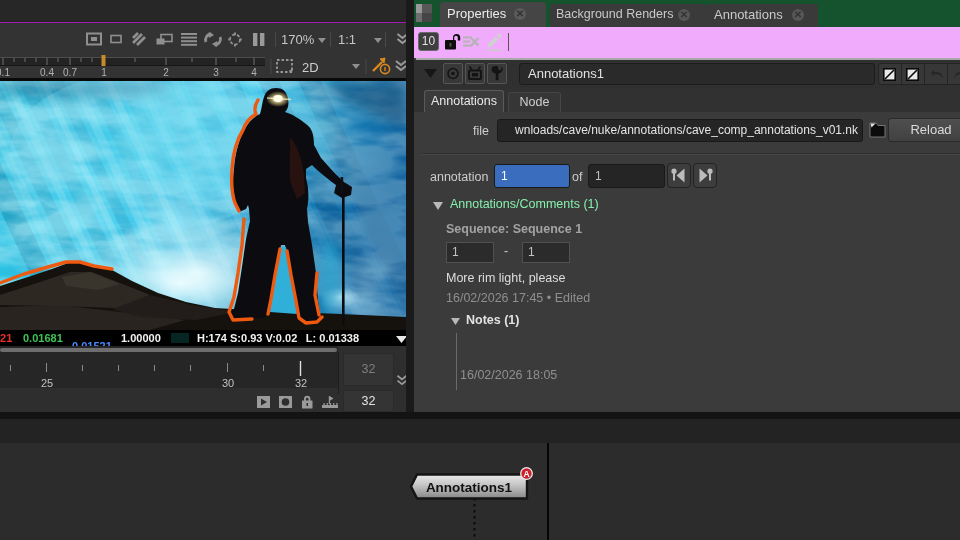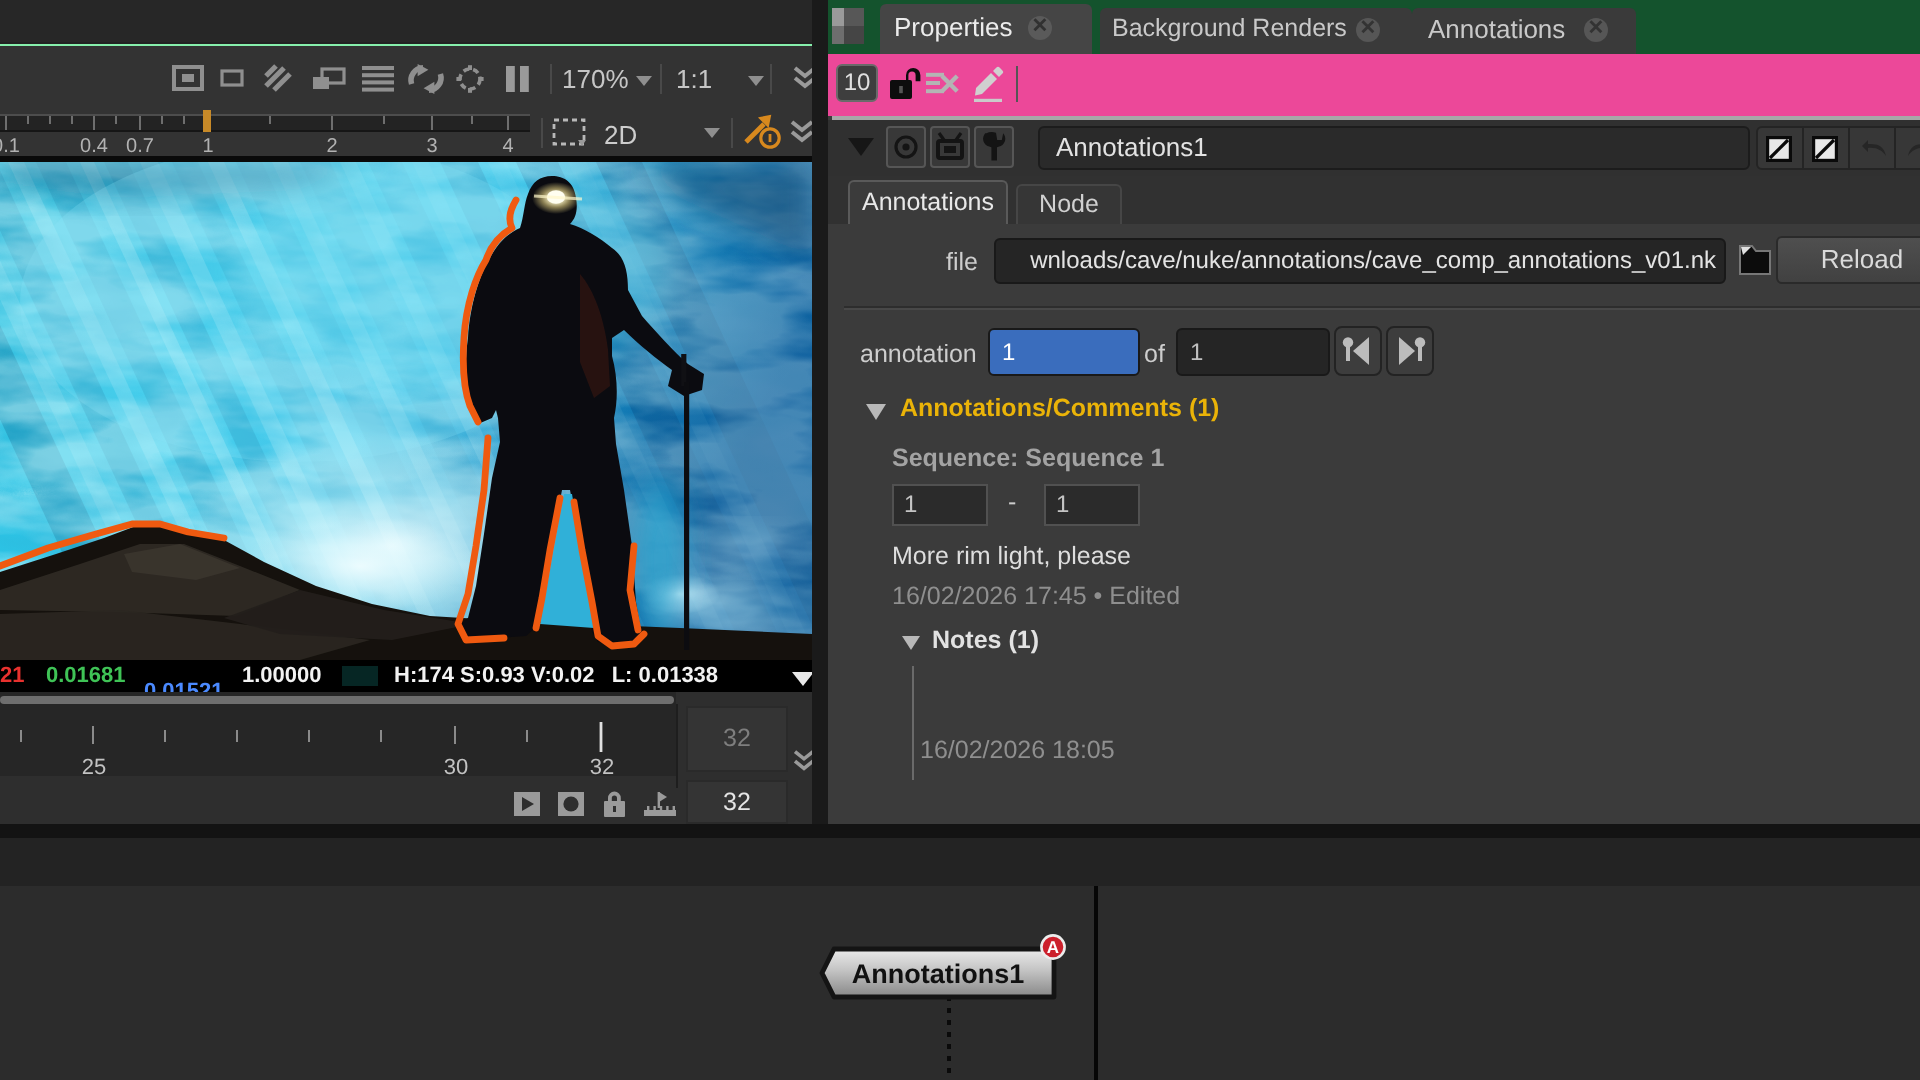--- a/index.html
+++ b/index.html
@@ -2,21 +2,21 @@
 <html><head><meta charset="utf-8">
 <style>
 *{margin:0;padding:0;box-sizing:border-box}
 html,body{width:960px;height:540px;overflow:hidden;background:#2c2c2c;font-family:"Liberation Sans",sans-serif}
 .abs{position:absolute}
 #root{position:absolute;top:0;left:0;width:960px;height:540px}
 </style></head>
 <body>
 <div id="root">
 
-<div class="abs" id="leftpane" style="left:0;top:0;width:410px;height:412px;background:#86efac">
+<div class="abs" id="leftpane" style="left:0;top:0;width:410px;height:412px;background:#a21caf">
 
   <div class="abs" style="left:0;top:0;width:410px;height:22px;background:#272727;border-bottom:1px solid #222"></div>
 
   <div class="abs" id="vtoolbar" style="left:0;top:23px;width:410px;height:32px;background:#333">
     <svg class="abs" style="left:84px;top:9px" width="190" height="15" viewBox="0 0 190 15">
       <g fill="none" stroke="#8f8f8f">
         <rect x="3" y="1.5" width="14" height="11" stroke-width="2"></rect>
         <rect x="7" y="5" width="6" height="4" fill="#8f8f8f" stroke="none"></rect>
         <rect x="27" y="3.5" width="10" height="7" stroke-width="1.6"></rect>
         <g stroke-width="2.6">
@@ -308,21 +308,21 @@
     <div class="abs" style="left:26px;top:2px;width:106px;height:25px;background:#454545;border-radius:3px 3px 0 0"></div>
     <div class="abs" style="left:33px;top:6px;font-size:13px;color:#ececec">Properties</div>
     <div class="abs" style="left:100px;top:8px;width:12px;height:12px;border-radius:6px;background:#5a5a5a;color:#313131;font-size:10px;font-weight:bold;text-align:center;line-height:12px">✕</div>
     <div class="abs" style="left:136px;top:4px;width:156px;height:23px;background:#3a3a3a;border-radius:3px 3px 0 0"></div>
     <div class="abs" style="left:142px;top:7px;font-size:12.5px;color:#c9c9c9">Background Renders</div>
     <div class="abs" style="left:264px;top:9px;width:12px;height:12px;border-radius:6px;background:#565656;color:#333;font-size:10px;font-weight:bold;text-align:center;line-height:12px">✕</div>
     <div class="abs" style="left:292px;top:4px;width:112px;height:23px;background:#3a3a3a;border-radius:3px 3px 0 0"></div>
     <div class="abs" style="left:300px;top:7px;font-size:13px;color:#c9c9c9">Annotations</div>
     <div class="abs" style="left:378px;top:9px;width:12px;height:12px;border-radius:6px;background:#565656;color:#333;font-size:10px;font-weight:bold;text-align:center;line-height:12px">✕</div>
   </div>
-  <div class="abs" id="rtools" style="left:0;top:27px;width:546px;height:31px;background:#ec4899">
+  <div class="abs" id="rtools" style="left:0;top:27px;width:546px;height:31px;background:#f0abfc">
     <div class="abs" style="left:4px;top:5px;width:21px;height:19px;background:#3e3e3e;border:1px solid #6a6a6a;border-radius:3px;color:#e0e0e0;font-size:12px;text-align:center;line-height:17px">10</div>
     <svg class="abs" style="left:30px;top:5px" width="18" height="18" viewBox="0 0 18 18">
       <rect x="1" y="8" width="11" height="9.5" rx="1" fill="#0d0d0d"></rect>
       <path d="M9 8 V5.6 a3.6 3.6 0 0 1 7.2 0 V8.6 h-2.4 V5.6 a1.8 1.8 0 0 0 -3.6 0 V8 z" fill="#0d0d0d"></path>
       <rect x="5.6" y="11" width="1.8" height="3.6" fill="#555"></rect>
     </svg>
     <svg class="abs" style="left:49px;top:8px" width="17" height="13" viewBox="0 0 17 13" stroke="#b4b4b4" fill="none">
       <g stroke-width="2">
             <line x1="0" y1="2.4" x2="9" y2="2.4"></line>
             <line x1="0" y1="6.5" x2="7" y2="6.5"></line>
@@ -417,21 +417,21 @@
             <g fill="#bcbcbc">
               <circle cx="16" cy="7.2" r="2.6"></circle>
               <rect x="15" y="8.5" width="2" height="8"></rect>
               <path d="M5.5 4.5 v14 L13.5 11.5 z"></path>
             </g>
           </svg></div>
 
     <svg class="abs" style="left:19px;top:90px" width="10" height="8">
           <path d="M0 0 h10 l-5 8 z" fill="#b8b8b8"></path>
         </svg>
-    <div class="abs" style="left:36px;top:85px;font-weight:bold;color:#eab308">Annotations/Comments (1)</div>
+    <div class="abs" style="left:36px;top:85px;font-weight:normal;color:#86efac">Annotations/Comments (1)</div>
     <div class="abs" style="left:32px;top:110px;font-weight:bold;color:#a3a3a3">Sequence: Sequence 1</div>
     <div class="abs" style="left:32px;top:130px;width:48px;height:21px;background:#2b2b2b;border:1px solid #515151;color:#c4c4c4;font-size:12px;line-height:19px;padding-left:5px">1</div>
     <div class="abs" style="left:90px;top:132px">-</div>
     <div class="abs" style="left:108px;top:130px;width:48px;height:21px;background:#2b2b2b;border:1px solid #515151;color:#c4c4c4;font-size:12px;line-height:19px;padding-left:5px">1</div>
     <div class="abs" style="left:32px;top:159px;color:#dedede">More rim light, please</div>
     <div class="abs" style="left:32px;top:179px;color:#8f8f8f">16/02/2026 17:45 • Edited</div>
     <svg class="abs" style="left:37px;top:206px" width="9" height="7">
           <path d="M0 0 h9 l-4.5 7 z" fill="#b8b8b8"></path>
         </svg>
     <div class="abs" style="left:52px;top:201px;font-weight:bold;color:#e2e2e2">Notes (1)</div>

